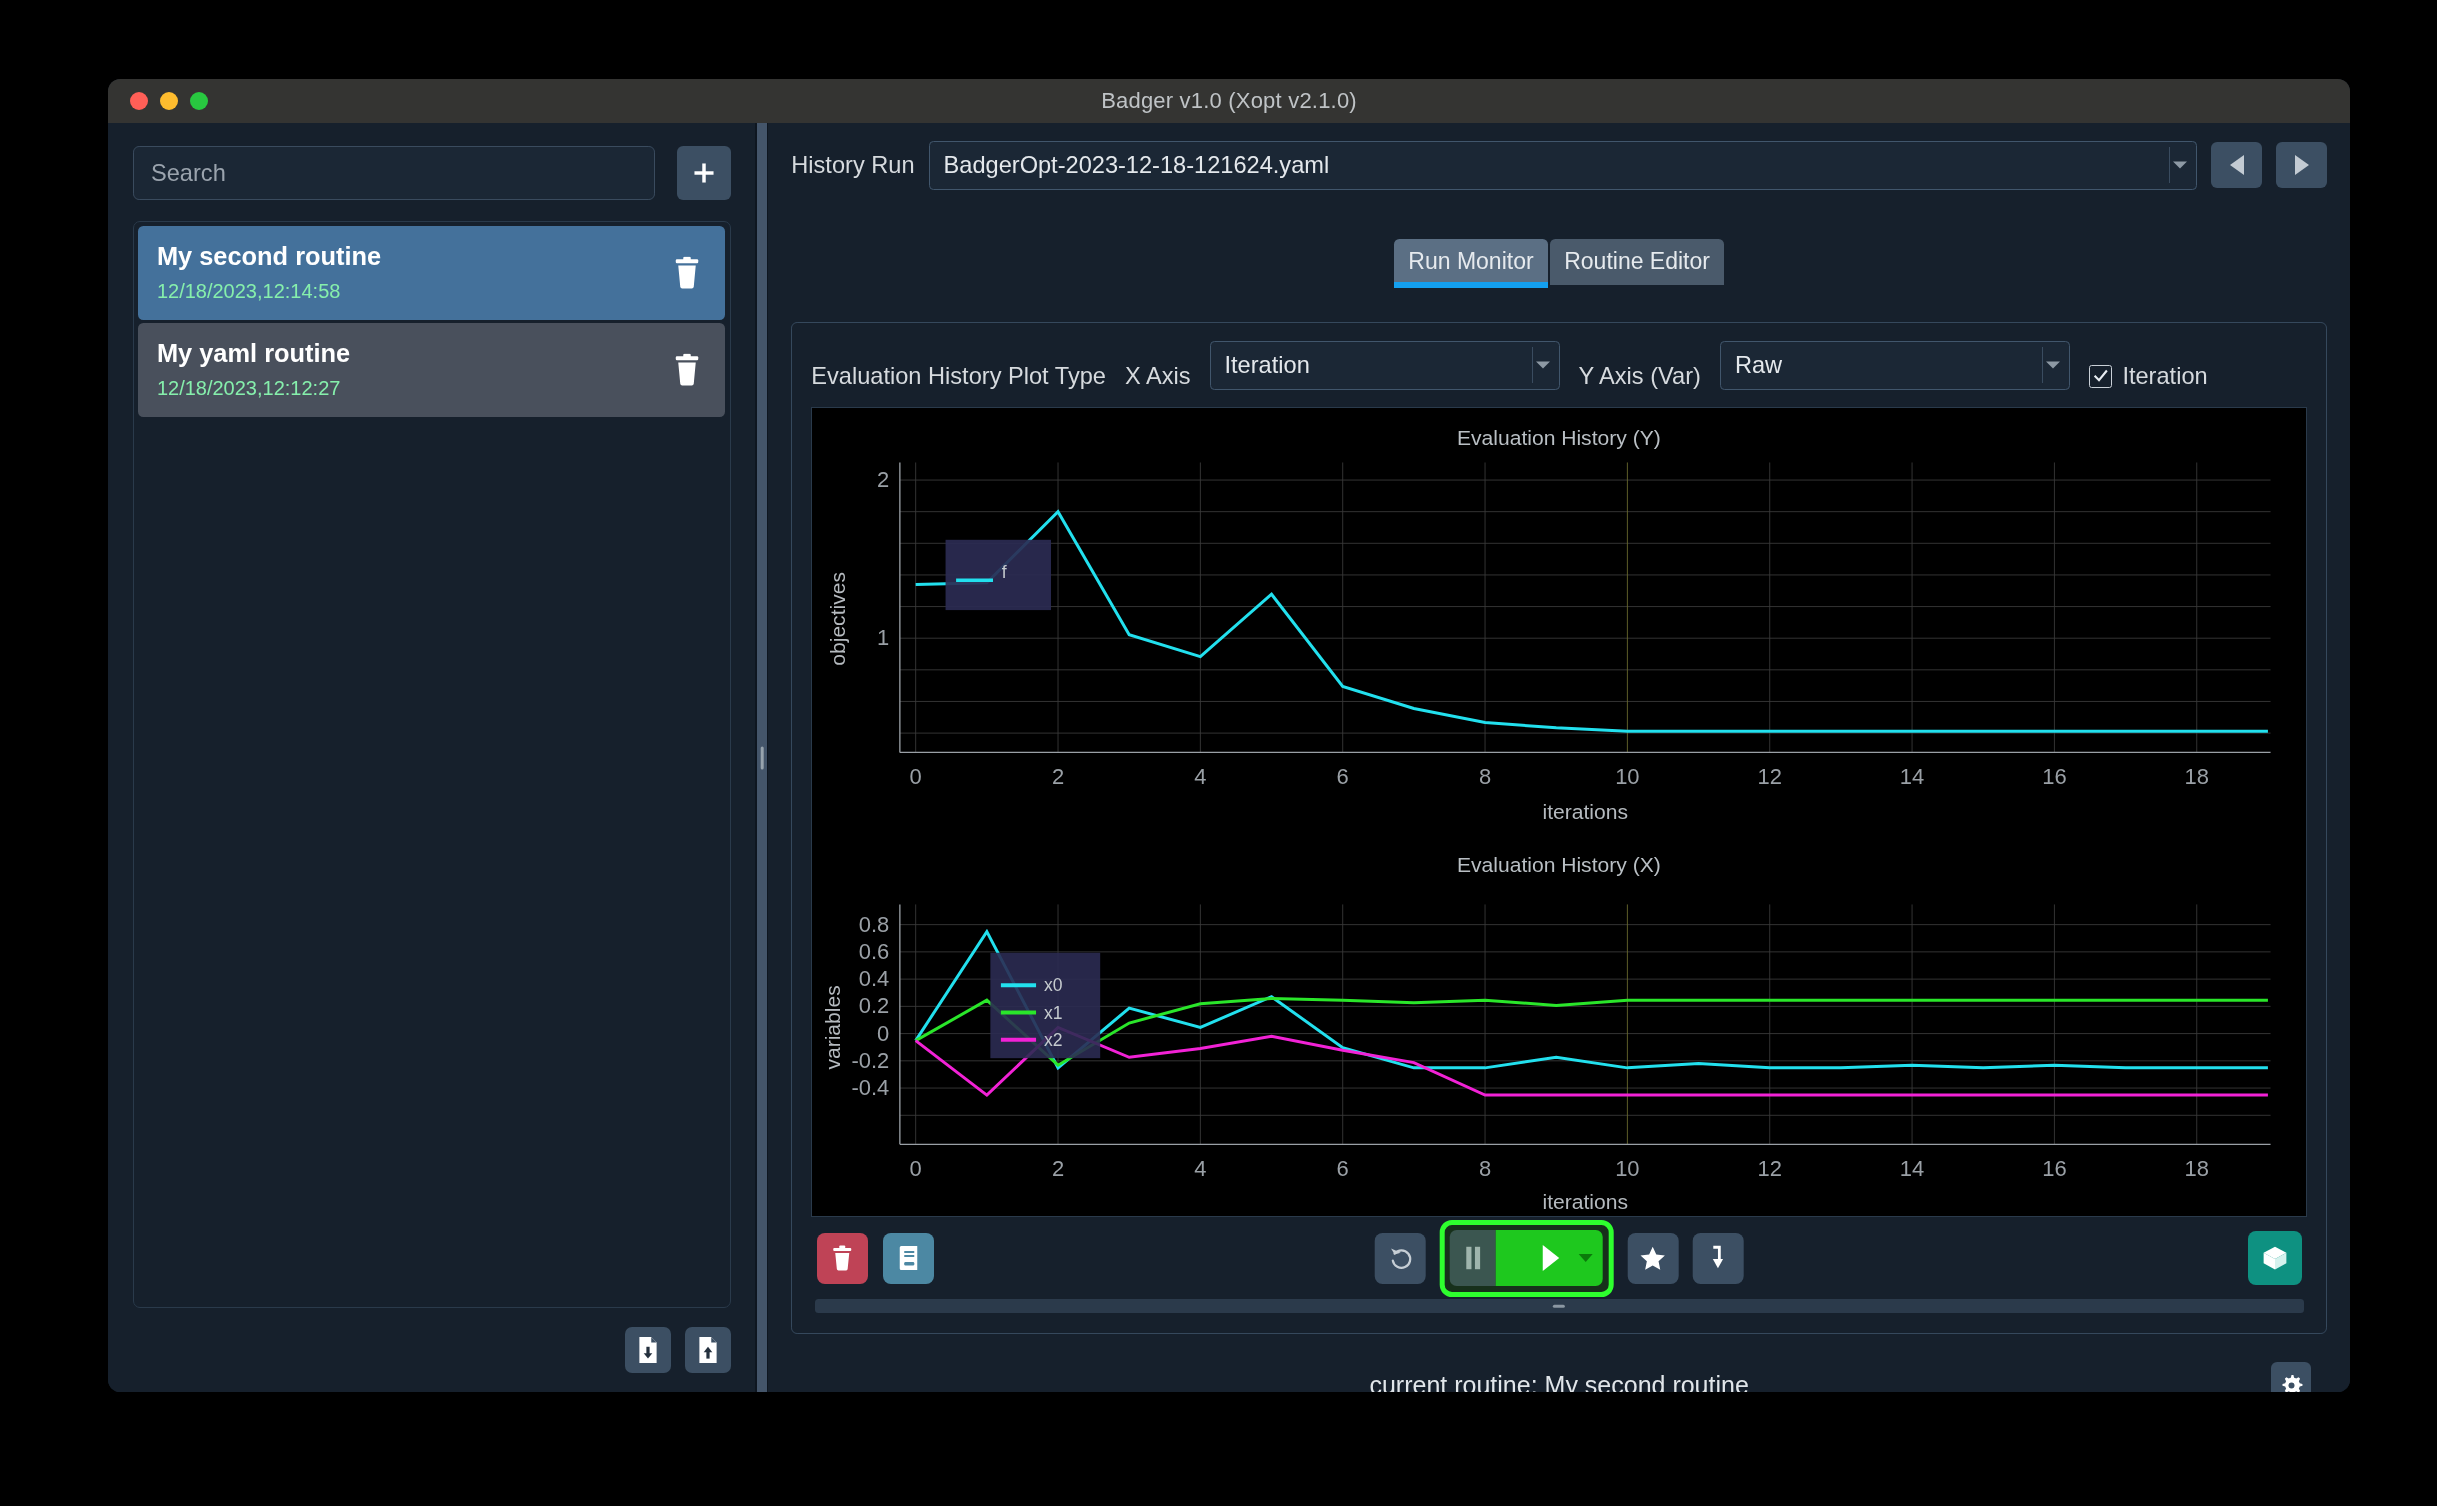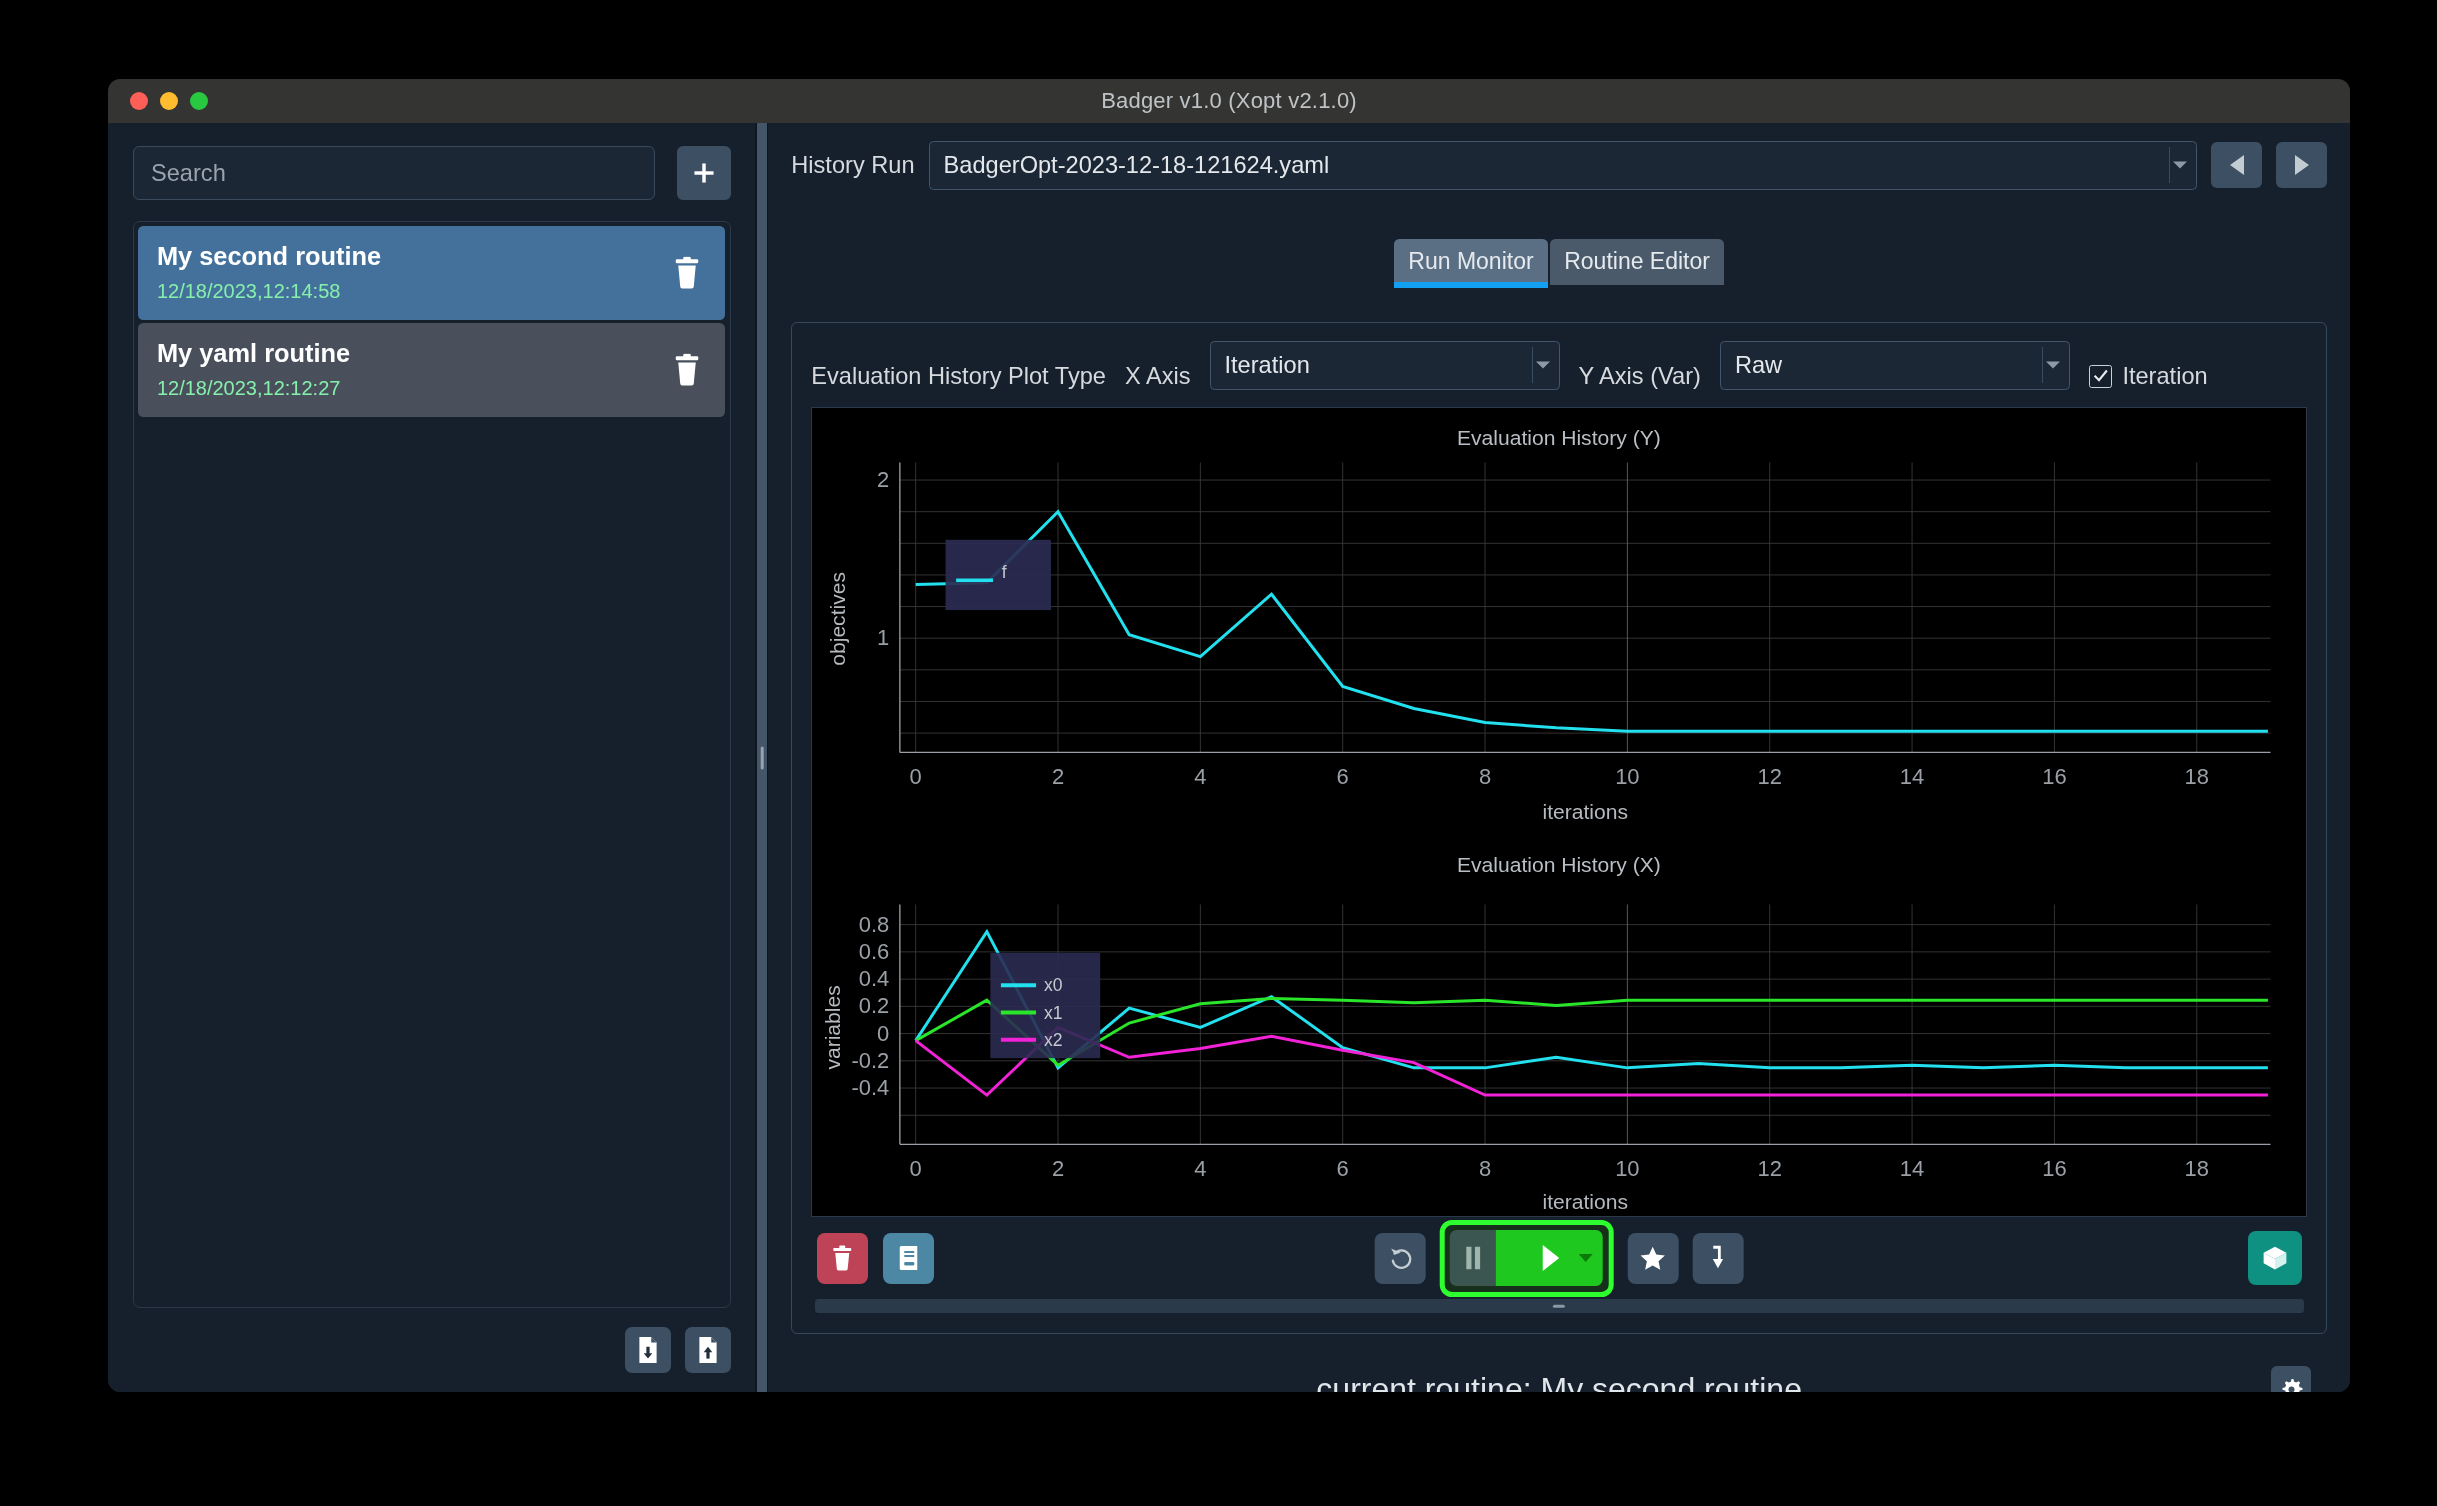--- a/index.html
+++ b/index.html
@@ -175,21 +175,21 @@
   }
   .hscroll {
     height: 14px; background: #2b3a4b; border-radius: 3.5px; margin: 0 3.5px 5.3px 3.5px; position: relative;
   }
   .hscroll::after {
     content:""; position:absolute; left:50%; top:50%; transform:translate(-50%,-50%);
     width:12.3px; height:2.6px; background:#8b97a2; border-radius:1.8px;
   }
   .statusbar {
     height: 70px; display: flex; align-items: center; justify-content: center; position: relative;
-    color: #e1e6ea; font-size: 32px;
+    color: #e1e6ea; font-size: 25px;
   }
   .gear-btn {
     position: absolute; right: 15.8px; top: 50%; transform: translateY(-50%);
     width: 40px; height: 46px; border-radius: 6.1px; background: #3c4f63; border: none;
     display: flex; align-items: center; justify-content: center; cursor: pointer;
   }
 </style>
 </head>
 <body>
 

